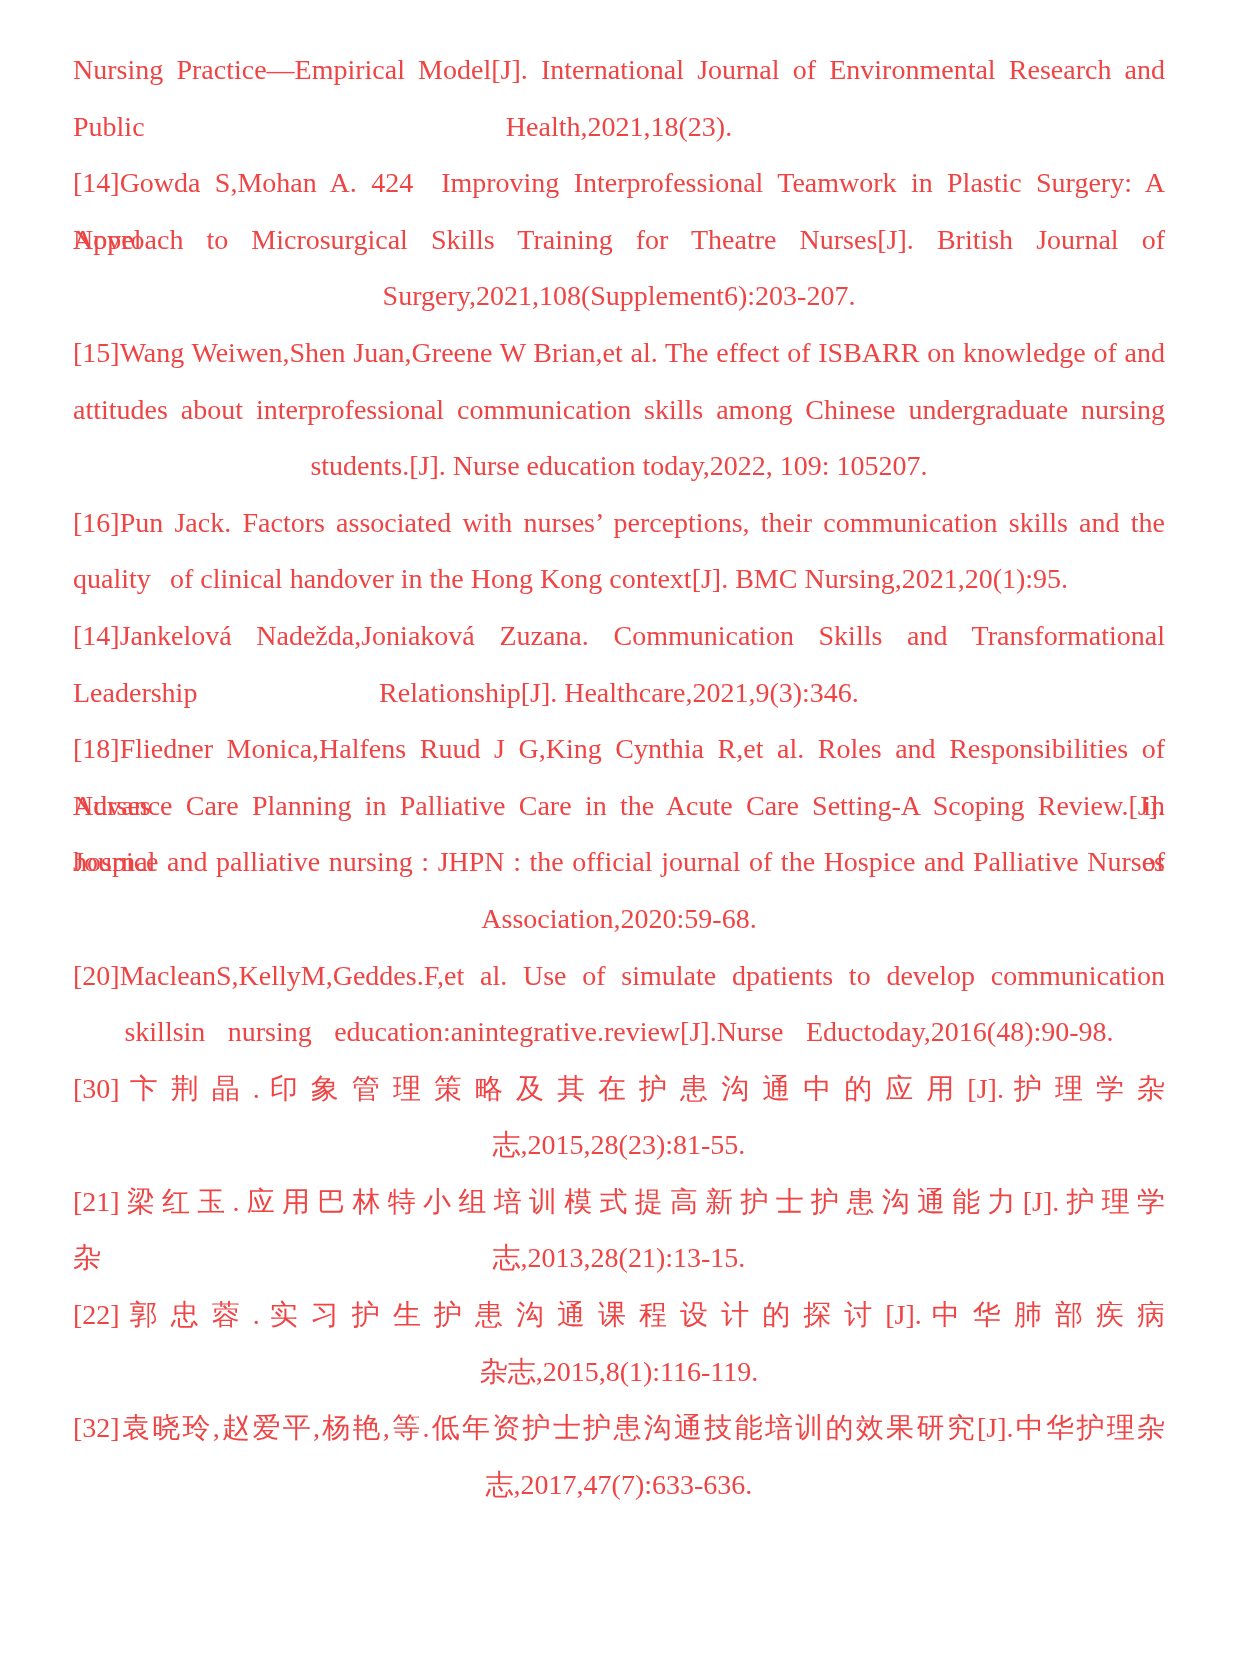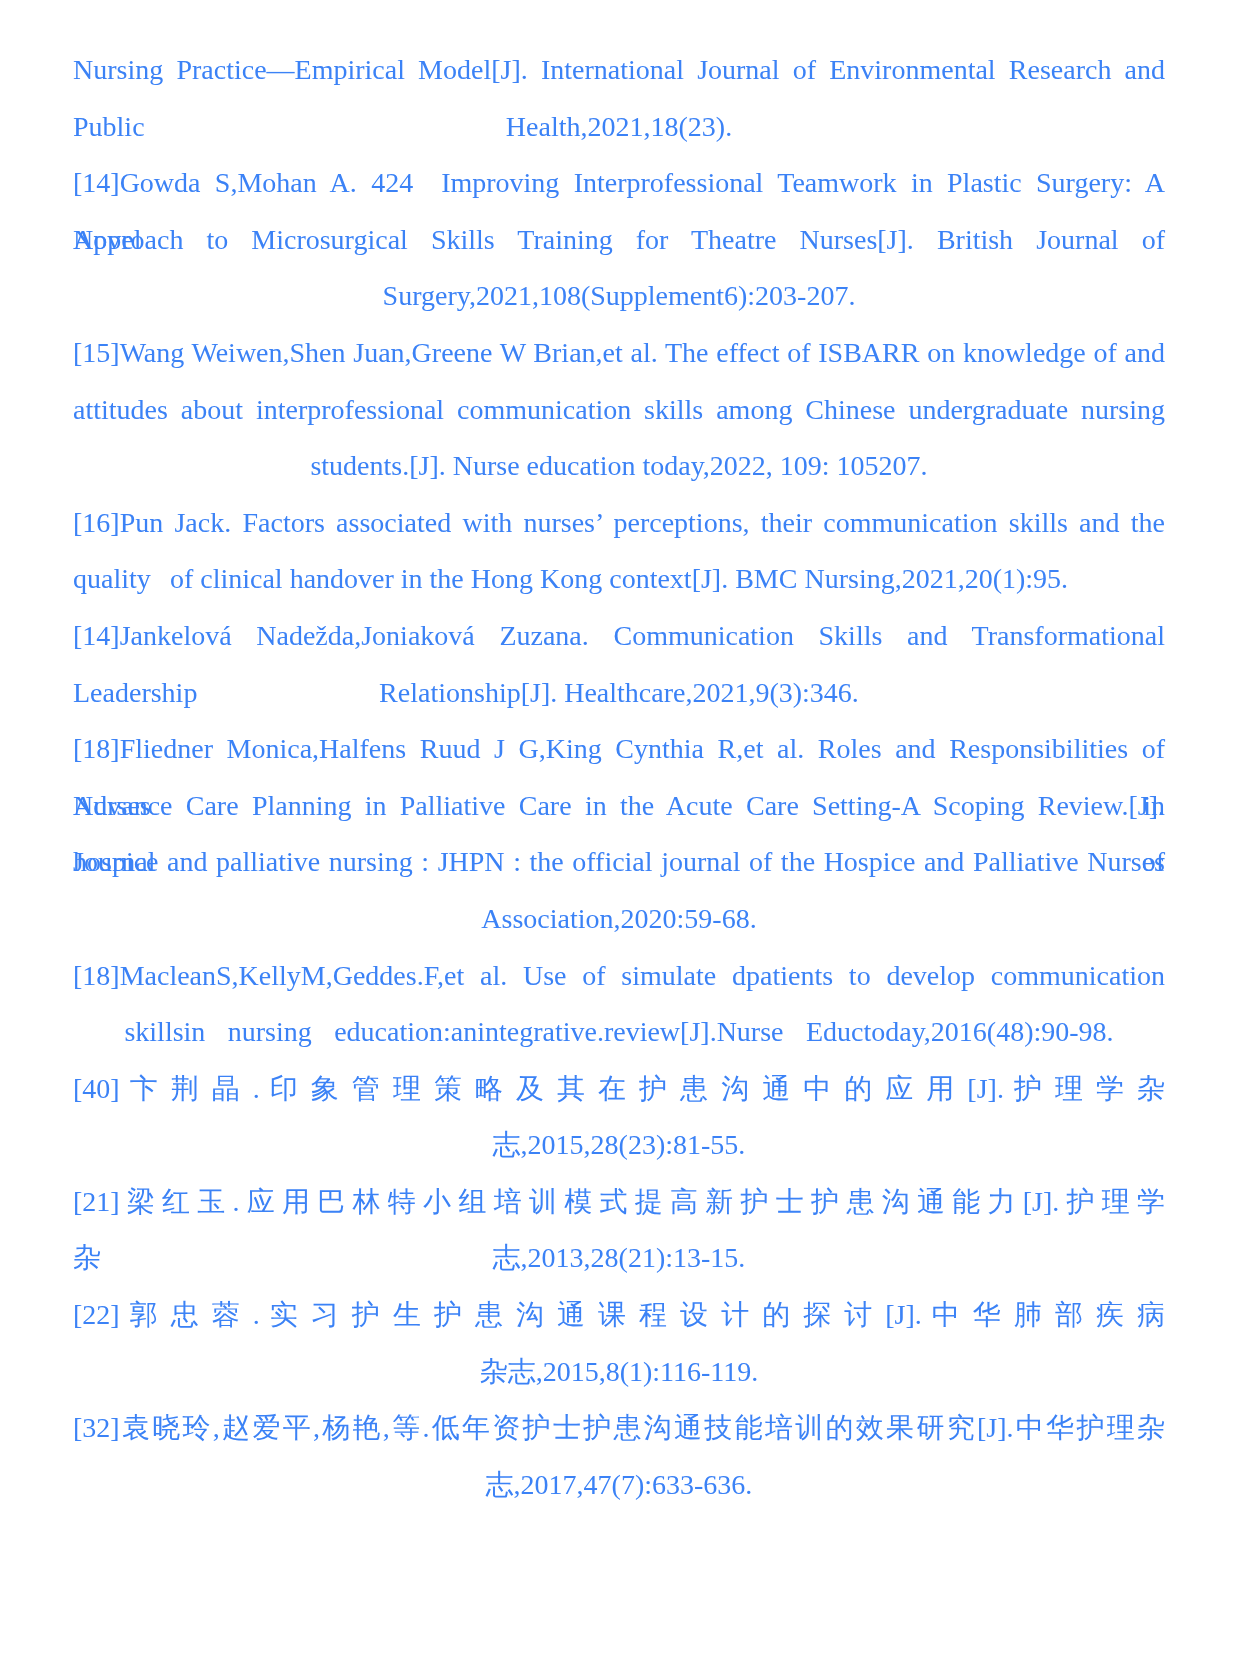--- a/index.html
+++ b/index.html
@@ -40,21 +40,21 @@
     text-align-last: justify;
   }
   
   .line.w {
     word-spacing: 0.55em;
   }
 </style>
 </head>
 <body>
 
-<div class="page" style="background: rgb(255, 255, 255); color: #3b82f6;">
+<div class="page" style="background: rgb(255, 255, 255); color: #ef4444;">
   <div class="refs" id="refs">
       <div class="para">
         <div class="line j">Nursing Practice—Empirical Model[J]. International Journal of Environmental Research and Public</div>
         <div class="line">Health,2021,18(23).</div>
       </div>
       <div class="para">
         <div class="line j">[14]Gowda S,Mohan A. 424 Improving Interprofessional Teamwork in Plastic Surgery: A Novel</div>
         <div class="line j">Approach to Microsurgical Skills Training for Theatre Nurses[J]. British Journal of</div>
         <div class="line">Surgery,2021,108(Supplement6):203-207.</div>
       </div>
@@ -71,25 +71,25 @@
         <div class="line j">[14]Jankelová Nadežda,Joniaková Zuzana. Communication Skills and Transformational Leadership</div>
         <div class="line">Relationship[J]. Healthcare,2021,9(3):346.</div>
       </div>
       <div class="para">
         <div class="line j">[18]Fliedner Monica,Halfens Ruud J G,King Cynthia R,et al. Roles and Responsibilities of Nurses in</div>
         <div class="line j">Advance Care Planning in Palliative Care in the Acute Care Setting-A Scoping Review.[J]. Journal of</div>
         <div class="line j">hospice and palliative nursing : JHPN : the official journal of the Hospice and Palliative Nurses</div>
         <div class="line">Association,2020:59-68.</div>
       </div>
       <div class="para">
-        <div class="line j">[18]MacleanS,KellyM,Geddes.F,et al. Use of simulate dpatients to develop communication</div>
+        <div class="line j">[20]MacleanS,KellyM,Geddes.F,et al. Use of simulate dpatients to develop communication</div>
         <div class="line w">skillsin nursing education:anintegrative.review[J].Nurse Eductoday,2016(48):90-98.</div>
       </div>
       <div class="para">
-        <div class="line j">[40] 卞 荆 晶 . 印 象 管 理 策 略 及 其 在 护 患 沟 通 中 的 应 用 [J]. 护 理 学 杂</div>
+        <div class="line j">[30] 卞 荆 晶 . 印 象 管 理 策 略 及 其 在 护 患 沟 通 中 的 应 用 [J]. 护 理 学 杂</div>
         <div class="line">志,2015,28(23):81-55.</div>
       </div>
       <div class="para">
         <div class="line j">[21] 梁 红 玉 . 应 用 巴 林 特 小 组 培 训 模 式 提 高 新 护 士 护 患 沟 通 能 力 [J]. 护 理 学 杂</div>
         <div class="line">志,2013,28(21):13-15.</div>
       </div>
       <div class="para">
         <div class="line j">[22] 郭 忠 蓉 . 实 习 护 生 护 患 沟 通 课 程 设 计 的 探 讨 [J]. 中 华 肺 部 疾 病</div>
         <div class="line">杂志,2015,8(1):116-119.</div>
       </div>

